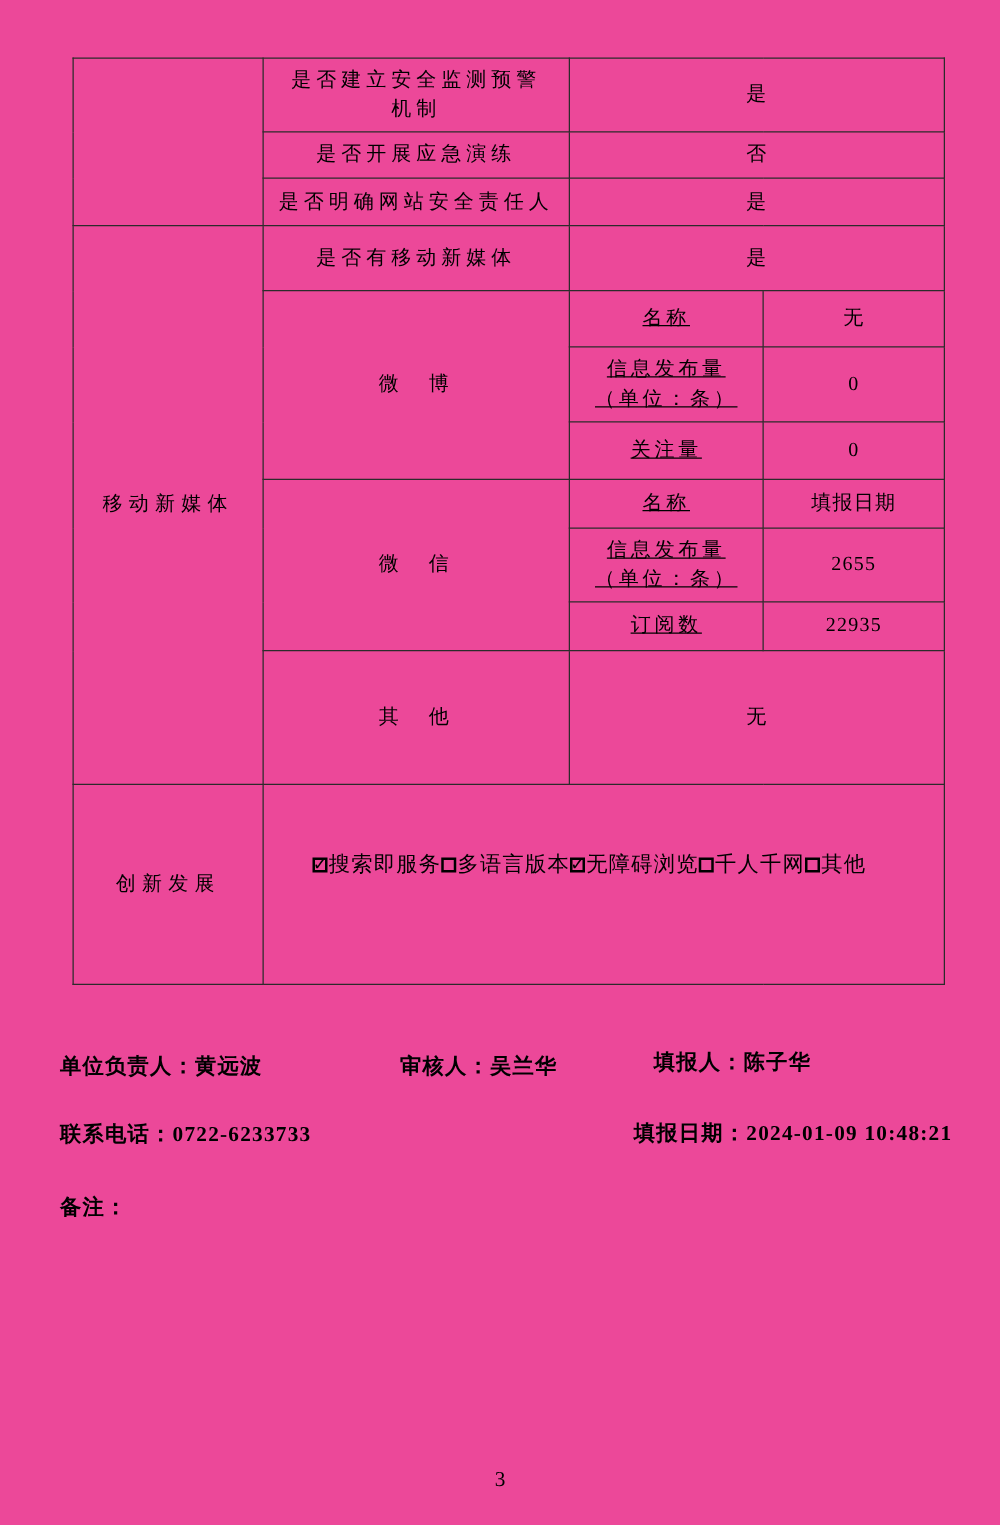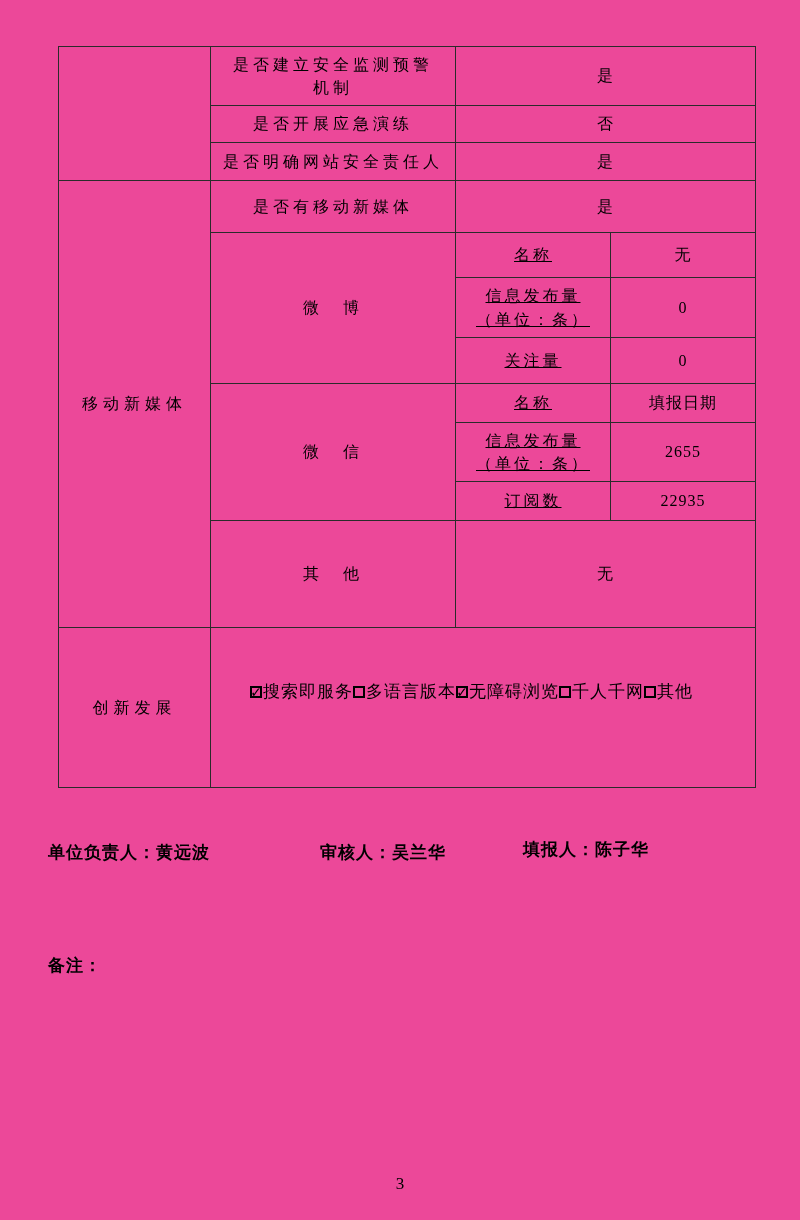--- a/index.html
+++ b/index.html
@@ -190,19 +190,25 @@
 
   <div class="footer-item" style="left:48px; top:841px;">
     <span>单位负责人：</span><span>黄远波</span>
   </div>
   <div class="footer-item" style="left:320px; top:841px;">
     <span>审核人：</span><span>吴兰华</span>
   </div>
   <div class="footer-item" style="left:523px; top:838px;">
     <span>填报人：</span><span>陈子华</span>
   </div>
+  <div class="footer-item" style="left:48px; top:896px;">
+    <span>联系电话：</span><span>0722-6233733</span>
+  </div>
+  <div class="footer-item" style="left:507px; top:895px;">
+    <span>填报日期：</span><span>2024-01-09 10:48:21</span>
+  </div>
   <div class="footer-item" style="left:48px; top:954px;">
     <span>备注：</span>
   </div>
 
   <div class="page-number">3</div>
 
 </div>
 
 </body></html>

